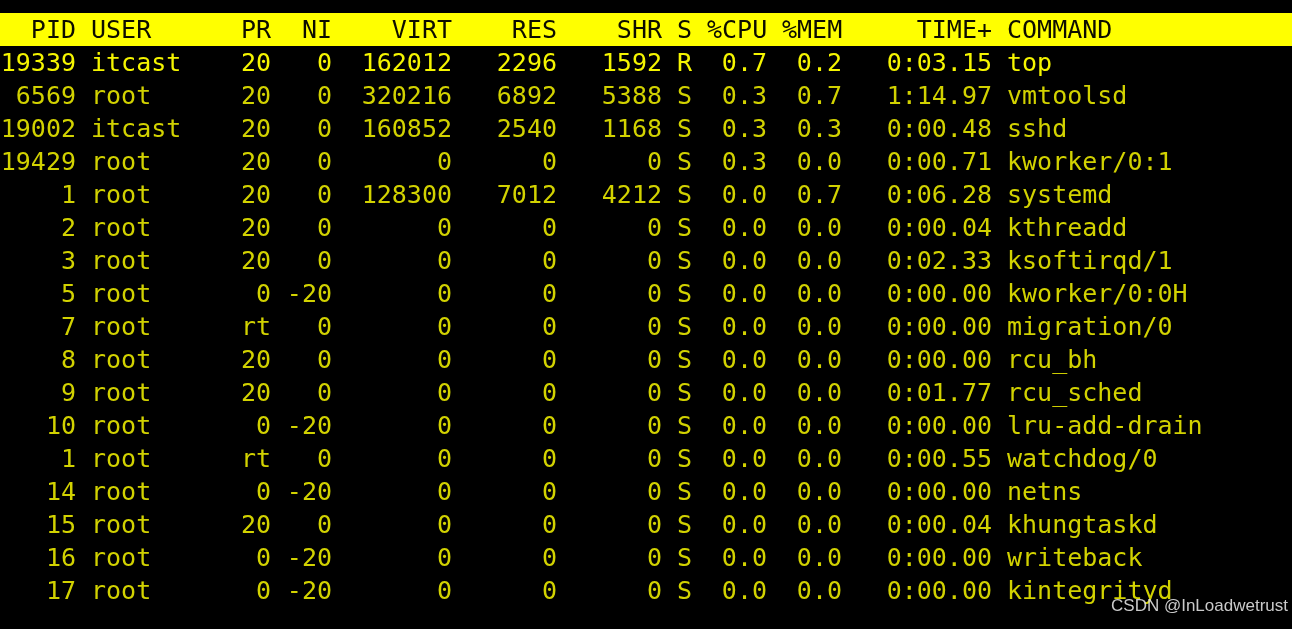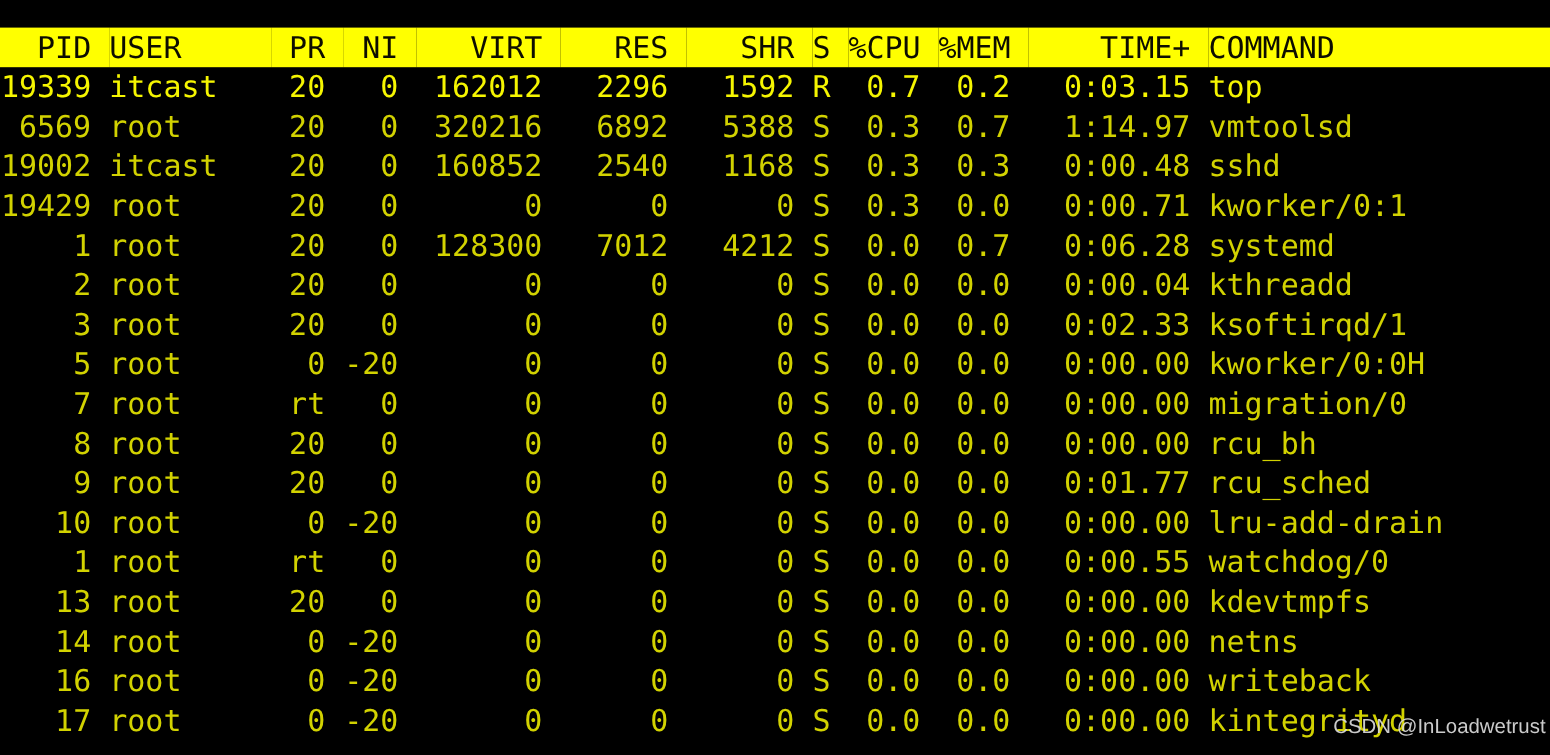--- a/index.html
+++ b/index.html
@@ -2,21 +2,21 @@
 <html style="--background: #000000; --header-bg: #ffff00; --header-text: #0d0d00; --row-text: #d2d200; --highlight-text: #f5f500; --watermark-text: #dcdcdc;"><head>
 <meta charset="utf-8">
 <style>
   html,body{margin:0;padding:0;background:#000;}
   .screen{
     position:relative;
     width:1292px;height:629px;
     background:var(--background,#000000);
     overflow:hidden;
     box-sizing:border-box;
-    padding-top:23px;
+    padding-top:13px;
     font-family:"DejaVu Sans Mono","Liberation Mono",monospace;
   }
   table{border-collapse:collapse;table-layout:fixed;width:1292px;}
   tr{height:33px;}
   th,td{
     padding:0 15px 0 0;
     margin:0;
     font-weight:normal;
     font-size:25px;
     line-height:33px;
@@ -253,46 +253,46 @@
           <td>0</td>
           <td>0</td>
           <td>0</td>
           <td>S</td>
           <td>0.0</td>
           <td>0.0</td>
           <td>0:00.55</td>
           <td>watchdog/0</td>
         </tr>
         <tr>
-          <td>13</td>
-          <td>root</td>
-          <td>20</td>
-          <td>0</td>
-          <td>0</td>
-          <td>0</td>
-          <td>0</td>
-          <td>S</td>
-          <td>0.0</td>
-          <td>0.0</td>
-          <td>0:00.00</td>
-          <td>kdevtmpfs</td>
-        </tr>
-        <tr>
           <td>14</td>
           <td>root</td>
           <td>0</td>
           <td>-20</td>
           <td>0</td>
           <td>0</td>
           <td>0</td>
           <td>S</td>
           <td>0.0</td>
           <td>0.0</td>
           <td>0:00.00</td>
           <td>netns</td>
+        </tr>
+        <tr>
+          <td>15</td>
+          <td>root</td>
+          <td>20</td>
+          <td>0</td>
+          <td>0</td>
+          <td>0</td>
+          <td>0</td>
+          <td>S</td>
+          <td>0.0</td>
+          <td>0.0</td>
+          <td>0:00.04</td>
+          <td>khungtaskd</td>
         </tr>
         <tr>
           <td>16</td>
           <td>root</td>
           <td>0</td>
           <td>-20</td>
           <td>0</td>
           <td>0</td>
           <td>0</td>
           <td>S</td>

